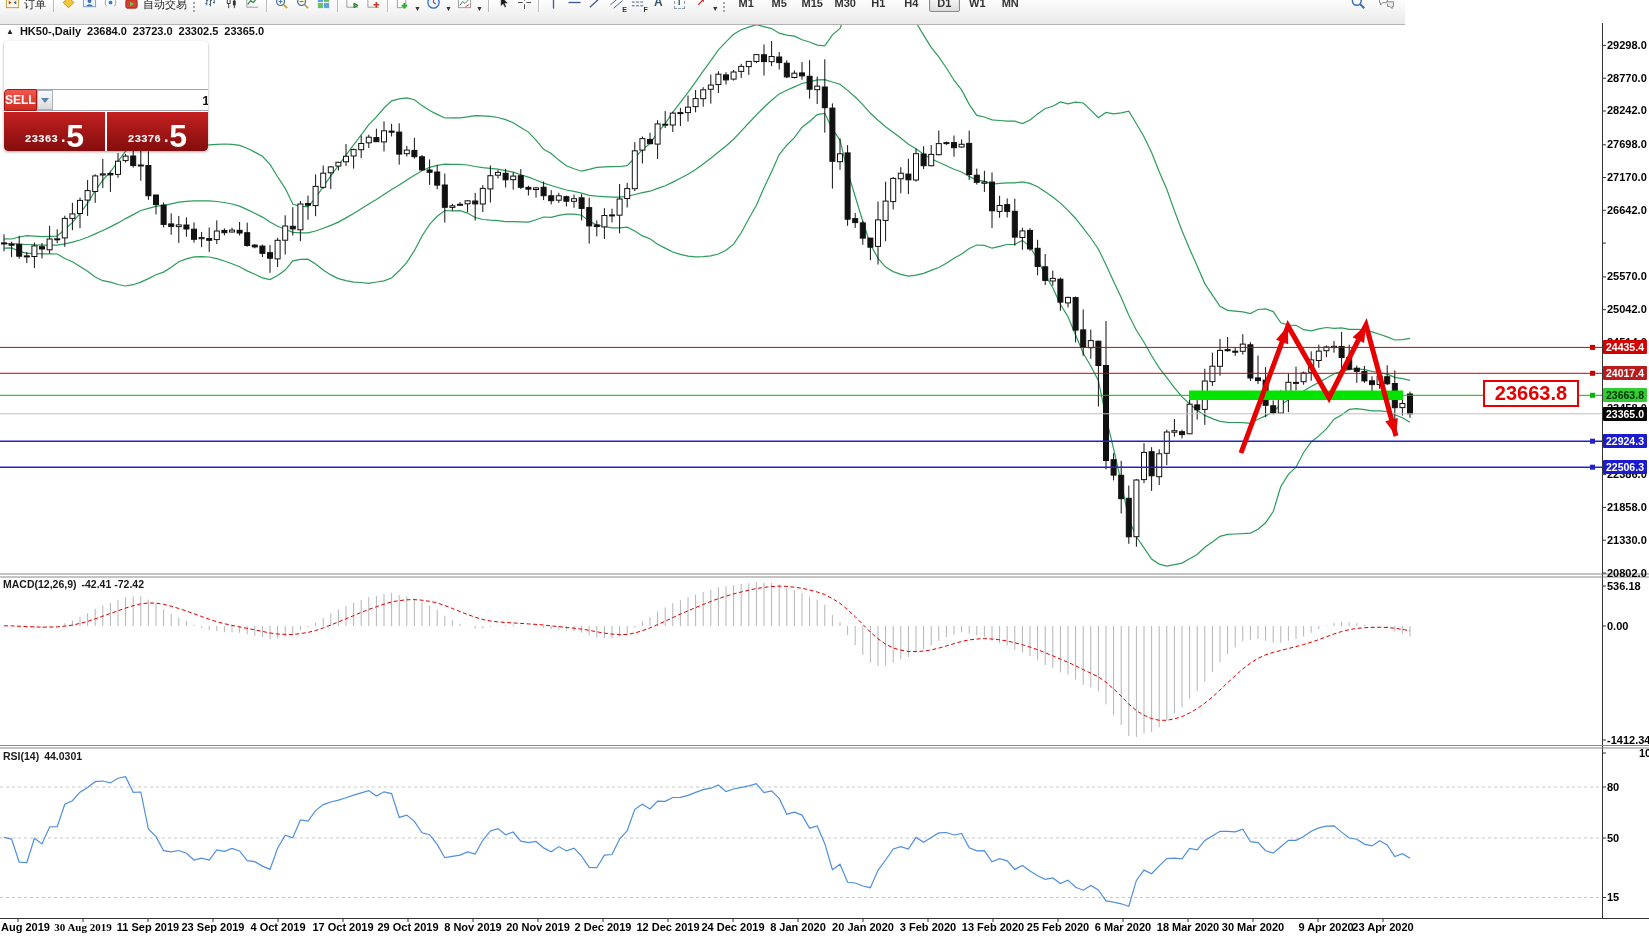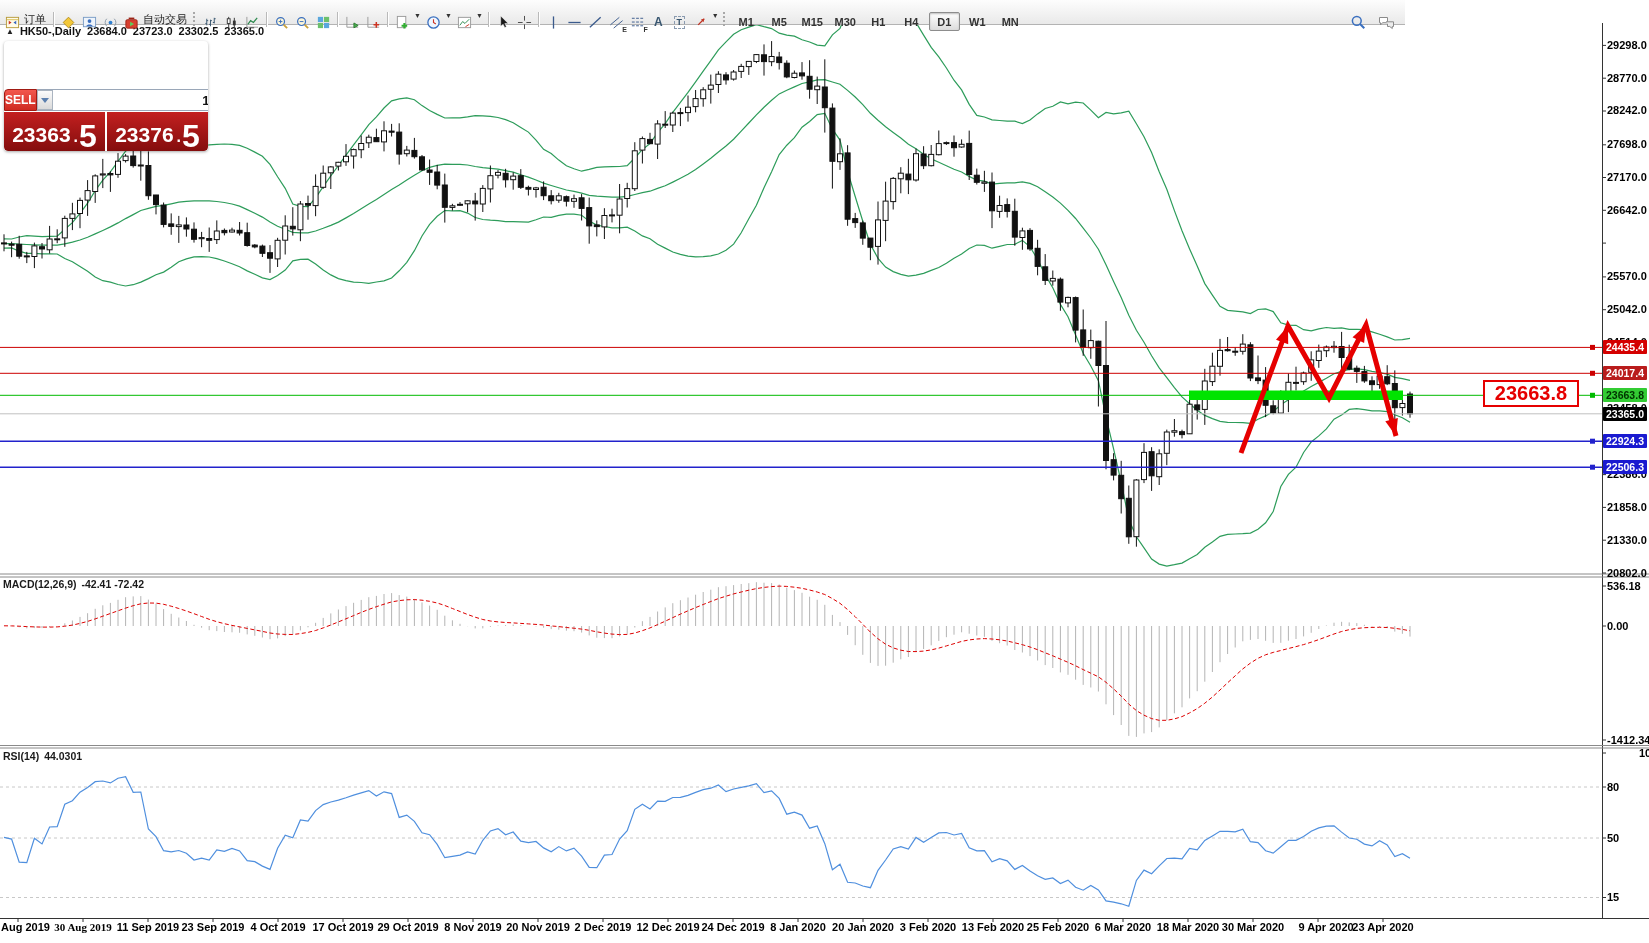--- a/index.html
+++ b/index.html
@@ -1,21 +1,21 @@
 <!DOCTYPE html>
 <html><head>
 <meta charset="utf-8">
 <style>
   html,body{margin:0;padding:0;background:#d4d0c8;}
   #app{position:relative;width:1649px;height:943px;background:#fff;overflow:hidden;
        font-family:"Liberation Sans","DejaVu Sans",sans-serif;}
   
   #toolbar{position:absolute;left:0;top:0;width:1405px;height:22px;z-index:10;
            background:linear-gradient(#fdfdfd,#e9e9e9);border-bottom:1px solid #b3b3b3;
-           display:flex;align-items:flex-start;padding:12px 2px;box-sizing:border-box;}
+           display:flex;align-items:flex-end;padding:12px 2px;box-sizing:border-box;}
   .tbi{height:20px;min-width:21px;display:flex;align-items:center;justify-content:center;border-radius:2px;position:relative;}
   .tbtxt{font-size:11px;color:#222;margin:0 4px 0 1px;white-space:nowrap;}
   .sep{width:1px;height:15px;background:#b9b9b9;border-right:1px solid #fff;margin:0 3px;}
   .drag{width:3px;height:14px;margin:0 2px;border-left:2px dotted #a8a8a8;}
   .caret{font-size:7px;color:#333;margin:0 2px 0 1px;}
   .subletter{position:absolute;right:0;bottom:-1px;font-size:7px;font-weight:700;color:#333;}
   .tf{min-width:25px;height:17px;font-size:11px;font-weight:700;color:#333;display:flex;align-items:center;
       justify-content:center;margin:0 1px;border:1px solid transparent;border-radius:2px;padding:0 2px;}
   .tf.active{border:1px solid #8d8d8d;background:linear-gradient(#ffffff,#dcdcdc);box-shadow:inset 0 1px 2px #bbb;}
   #rtools{margin-left:auto;display:flex;margin-right:6px;}
@@ -36,21 +36,21 @@
   .spin{width:16px;background:linear-gradient(#fbfbfb,#dadada);border:1px solid #aab4c0;display:flex;
         align-items:center;justify-content:center;box-sizing:border-box;}
   .tri-dn{width:0;height:0;border-left:4px solid transparent;border-right:4px solid transparent;border-top:5px solid #5b7fae;}
   #vol-input{flex:1;border:none;outline:none;text-align:right;font-size:13px;font-weight:700;
              padding:0 5px 0 0;min-width:0;font-family:inherit;color:#111;}
   .tp2{display:flex;gap:2px;margin-top:1px;height:39px;background:#fff;}
   .pbox{flex:1;background:linear-gradient(#c32020,#840d0d);color:#fff;display:flex;align-items:flex-end;
         justify-content:center;padding-bottom:1px;}
   .pbox.left{border-radius:0 0 0 4px;}
   .pbox.right{border-radius:0 0 4px 0;}
-  .pmain{font-size:21px;font-weight:700;line-height:1;margin-bottom:5px;}
+  .pmain{font-size:11px;font-weight:700;line-height:1;margin-bottom:5px;font-family:Liberation Mono, monospace;}
   .pdot{font-size:16px;font-weight:700;margin:0 1px 5px 3px;line-height:1;}
   .pbig{font-size:32px;font-weight:700;line-height:.85;}
   
   #cn-note{position:absolute;left:1393px;top:307px;z-index:4;font-size:33px;font-weight:700;letter-spacing:2px;
            white-space:nowrap;text-shadow:2px 2px 0 #3d3d3d,-1px -1px 0 #607060,1px -1px 0 #607060,-1px 1px 0 #607060;}
   #price-note{position:absolute;left:1483px;top:380px;width:96px;height:27px;z-index:4;background:#fff;
               display:flex;align-items:center;justify-content:center;font-size:20px;font-weight:700;box-sizing:border-box;}
   #macd-label,#rsi-label{position:absolute;left:3px;z-index:3;font-size:10.5px;font-weight:700;color:#1a1a1a;display:flex;gap:5px;}
   #macd-label{top:578px;}  #rsi-label{top:750px;}
   .ptick{position:absolute;left:1607px;z-index:3;font-size:11px;font-weight:700;color:#000;line-height:11px;white-space:nowrap;}

